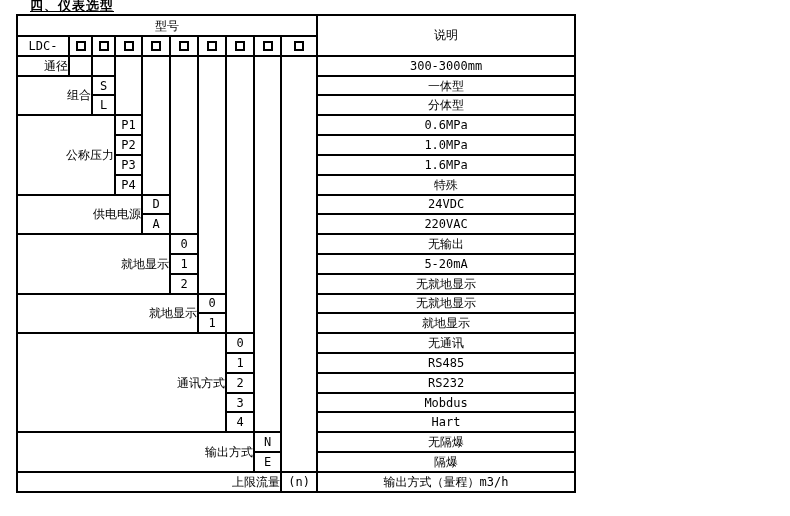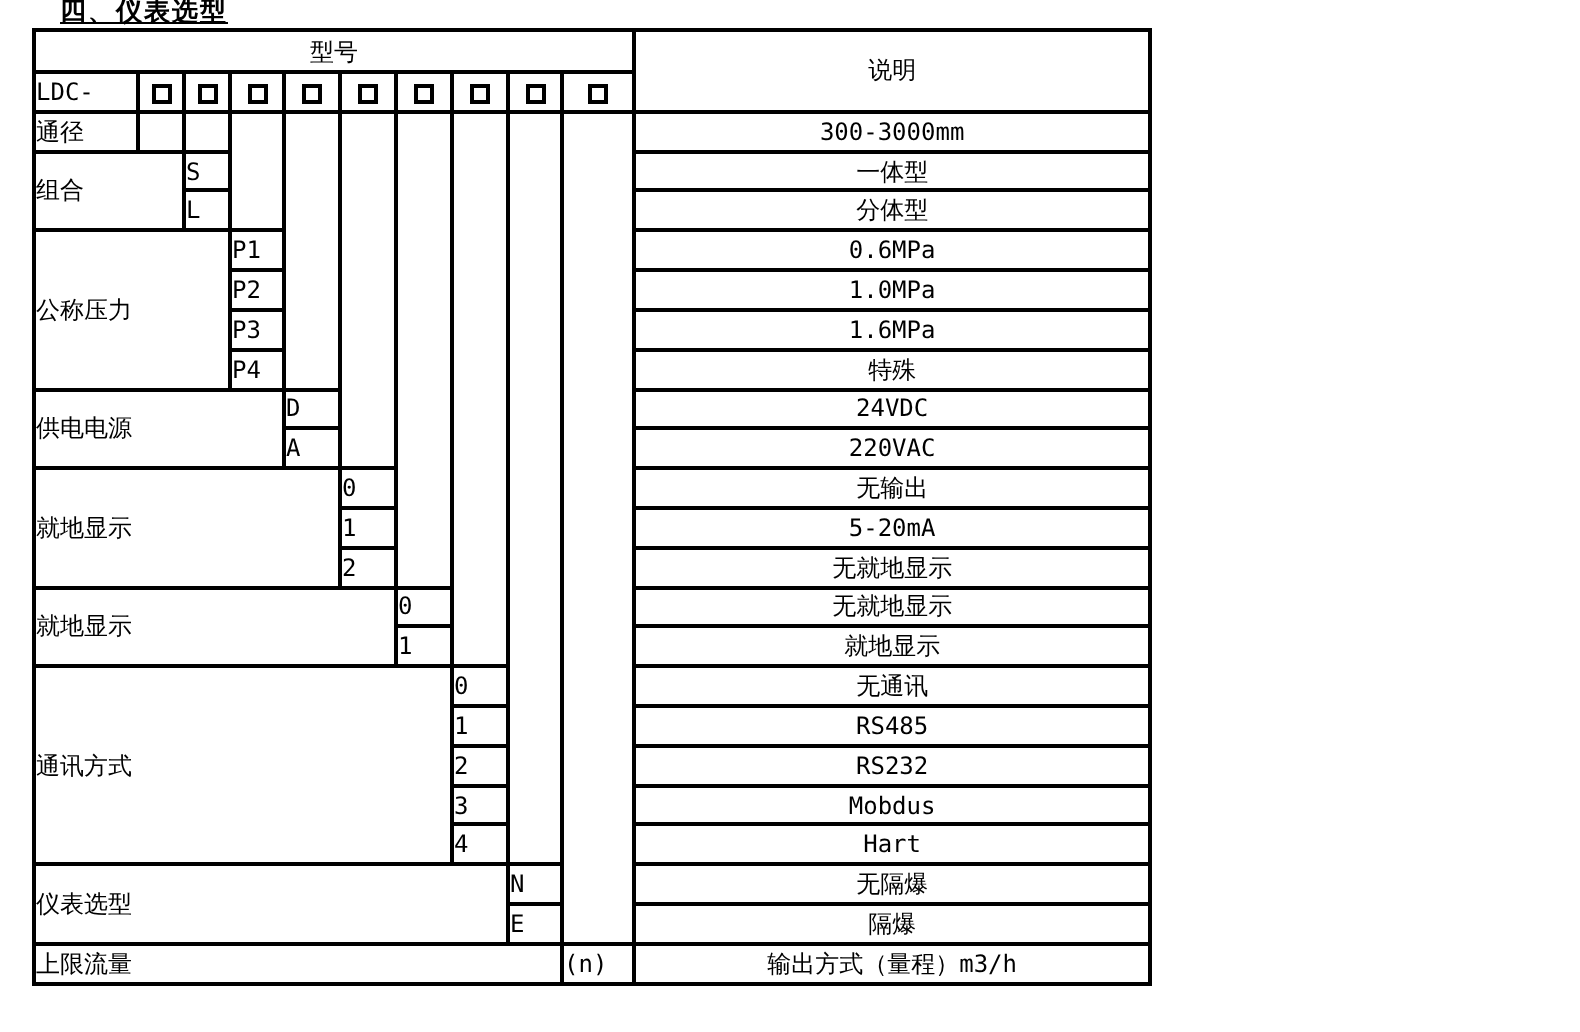--- a/index.html
+++ b/index.html
@@ -30,22 +30,22 @@
   table.sel td {
     border: 2px solid #000000;
     padding: 0;
     font-size: 12px;
     line-height: 14px;
     white-space: nowrap;
     overflow: hidden;
     vertical-align: middle;
   }
   td.hd   { text-align: center; font-size: 13px; }
-  td.lbl  { text-align: left; }
-  td.code { text-align: left; font-family: "DejaVu Sans Mono", monospace; }
+  td.lbl  { text-align: right; }
+  td.code { text-align: center; font-family: "DejaVu Sans Mono", monospace; }
   td.cb   { text-align: center; }
   td.desc {
     text-align: center;
     padding-left: 2px;
     font-family: "DejaVu Sans Mono", monospace;
   }
   span.box {
     display: inline-block;
     width: 10px; height: 10px;
     border: 2px solid #000000;
@@ -184,21 +184,21 @@
   <tr>
     <td class="code">3</td>
     <td class="desc">Mobdus</td>
   </tr>
   <tr>
     <td class="code">4</td>
     <td class="desc">Hart</td>
   </tr>
 
   <tr>
-    <td class="lbl" colspan="8" rowspan="2">仪表选型</td>
+    <td class="lbl" colspan="8" rowspan="2">输出方式</td>
     <td class="code">N</td>
     <td class="desc">无隔爆</td>
   </tr>
   <tr>
     <td class="code">E</td>
     <td class="desc">隔爆</td>
   </tr>
 
   <tr>
     <td class="lbl" colspan="9">上限流量</td>

